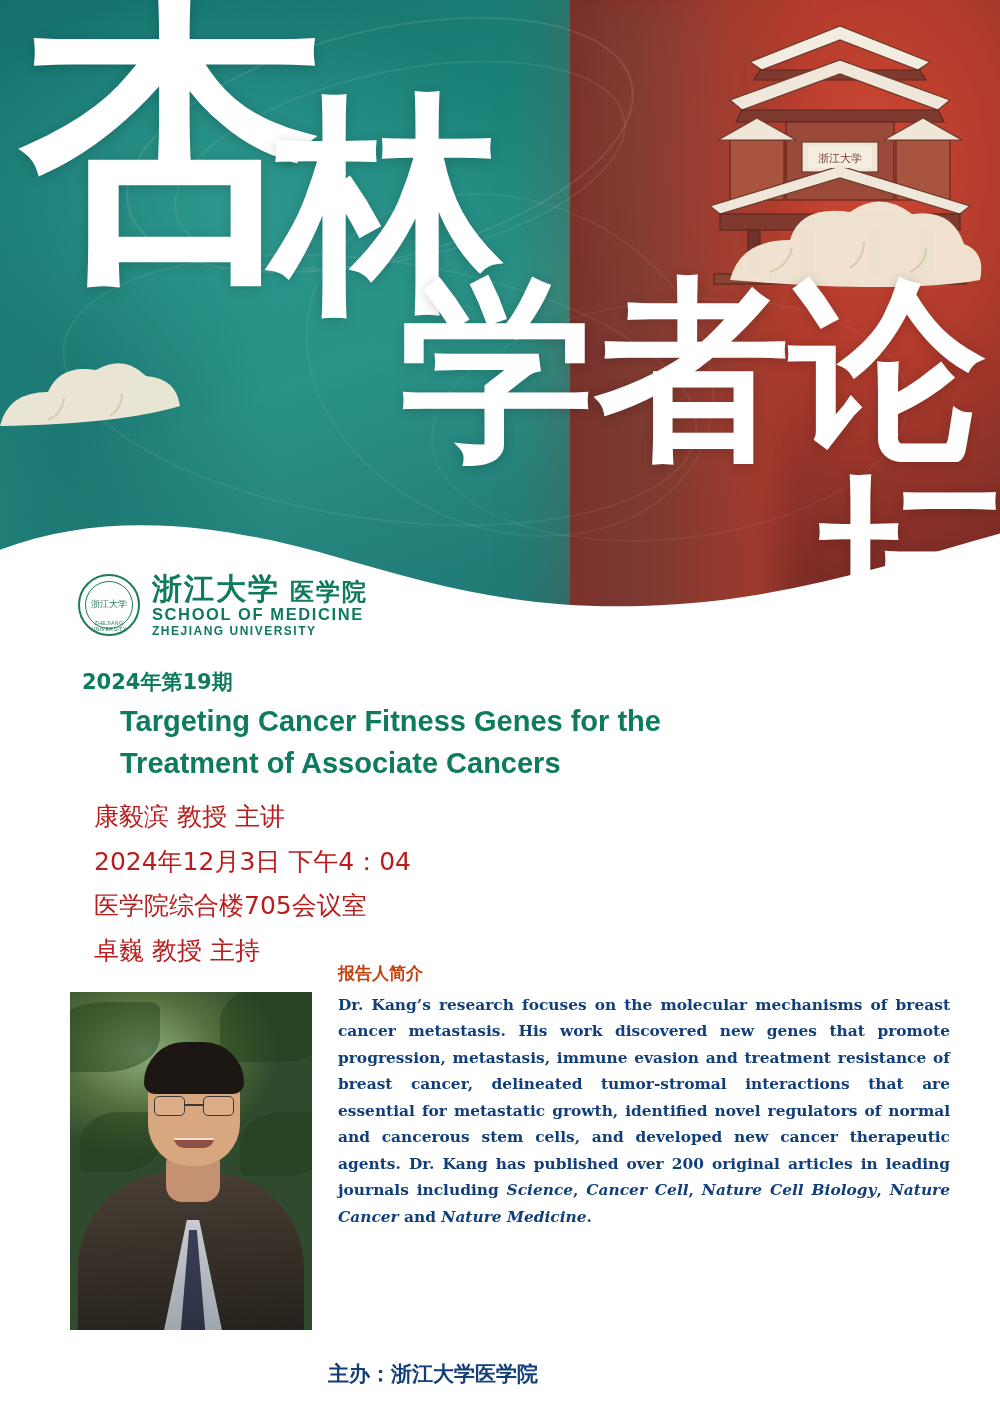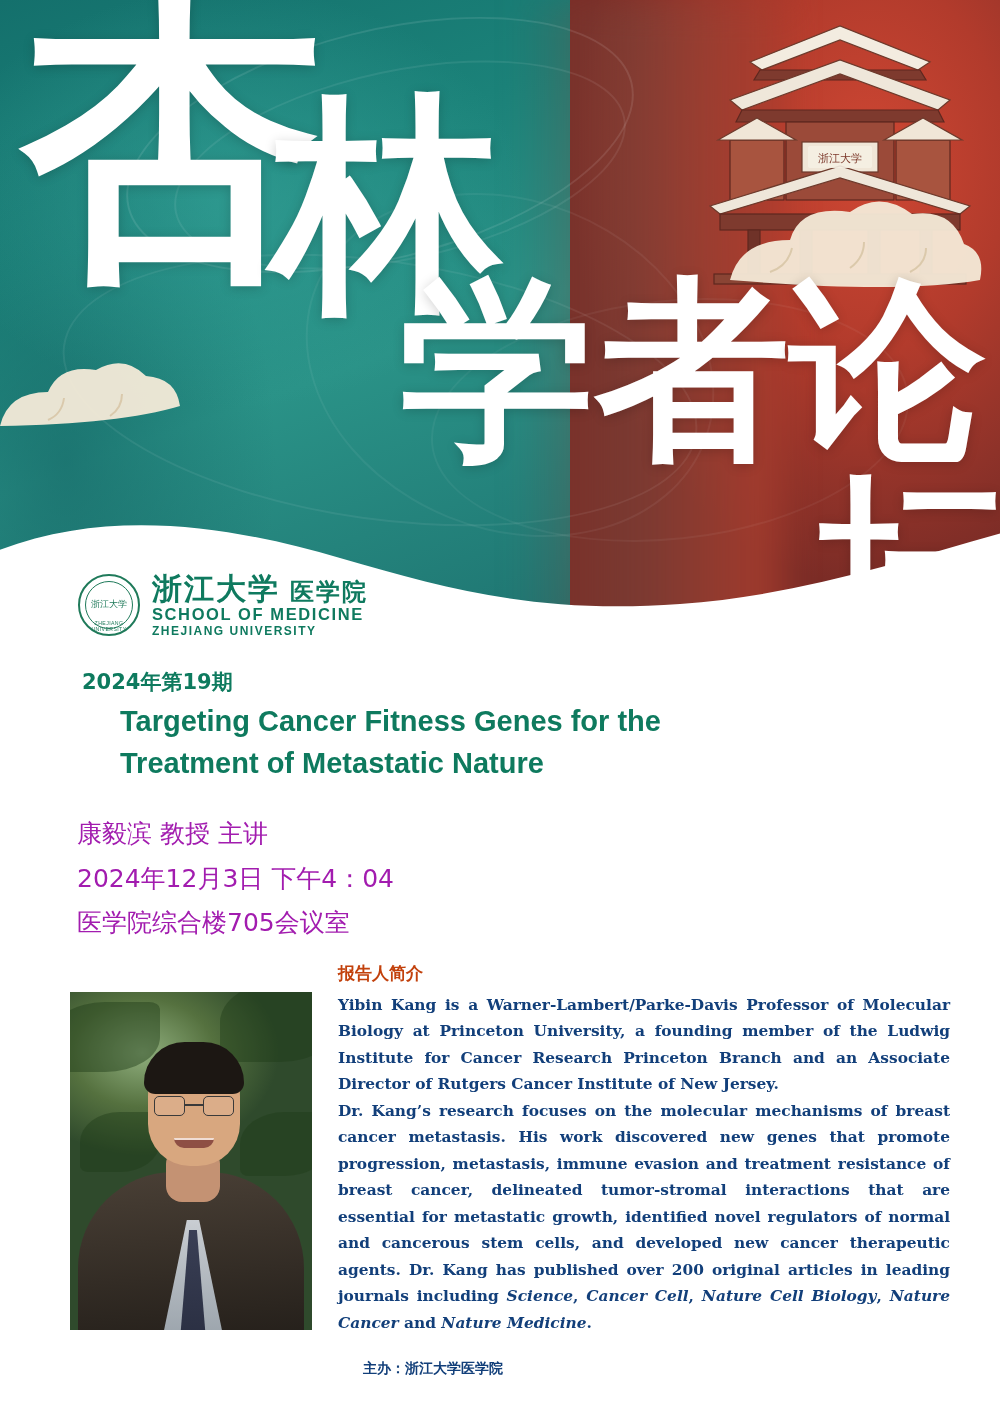--- a/index.html
+++ b/index.html
@@ -129,24 +129,23 @@
     font-family: "DejaVu Sans", sans-serif;
   }
   .en-title {
     position: absolute; left: 84px; top: 700px; width: 740px;
     font-size: 29px; font-weight: 700; color: #0e7a5e;
     line-height: 1.45;
     font-family: "Liberation Sans", sans-serif;
     margin-left: 36px;
   }
   .meta {
-    position: absolute; left: 77px; top: 795px; width: 560px;
-    font-size: 25px; color: #a21caf; line-height: 1.78;
+    position: absolute; left: 94px; top: 795px; width: 560px;
+    font-size: 25px; color: #b91c1c; line-height: 1.78;
     font-family: "DejaVu Sans", sans-serif;
-    margin-top: 17px;
   }
 
   
   .bio-head {
     position: absolute; left: 338px; top: 962px;
     font-size: 17px; font-weight: 700; color: #c2410c;
     font-family: "DejaVu Serif", "Liberation Serif", serif;
   }
   .bio-body {
     position: absolute; left: 338px; top: 992px; width: 612px;
@@ -219,21 +218,21 @@
     position: absolute; left: 104px; top: 146px; width: 40px; height: 10px;
     border-radius: 0 0 20px 20px; background: #8e4f44;
     border-top: 2px solid #f0ddd4;
   }
 
   
   .footer {
     position: absolute; left: 0; top: 1360px; width: 866px;
     text-align: center;
     font-family: "DejaVu Serif", "Liberation Serif", serif;
-    font-size: 14px; font-weight: 700; color: #123f7a;
+    font-size: 21px; font-weight: 700; color: #123f7a;
   }
 </style>
 </head>
 <body>
 
 <div class="banner">
   <div class="banner-teal"></div>
   <div class="banner-red"></div>
   <div class="banner-blend"></div>
 
@@ -319,27 +318,28 @@
     </div>
     <div class="logo-text-en1">SCHOOL OF MEDICINE</div>
     <div class="logo-text-en2">ZHEJIANG UNIVERSITY</div>
   </div>
 </div>
 
 <div class="issue">2024年第19期</div>
 
 <div class="en-title">
   <div>Targeting Cancer Fitness Genes for the</div>
-  <div>Treatment of Metastatic Nature</div>
+  <div>Treatment of Associate Cancers</div>
 </div>
 
 <div class="meta">
   <div>康毅滨 教授  主讲</div>
   <div>2024年12月3日 下午4：04</div>
   <div>医学院综合楼705会议室</div>
+  <div>卓巍 教授  主持</div>
 </div>
 
 <div class="photo">
   <div class="bg"></div>
   <div class="leaf" style="left:-20px; top:10px; width:110px; height:70px;"></div>
   <div class="leaf" style="left:150px; top:-10px; width:120px; height:80px;"></div>
   <div class="leaf" style="left:10px; top:120px; width:80px; height:60px;"></div>
   <div class="leaf" style="left:170px; top:120px; width:90px; height:64px;"></div>
   <div class="suit"></div>
   <div class="shirt"></div>
@@ -350,17 +350,16 @@
   <div class="mouth"></div>
   <div class="glasses">
     <div class="lens l"></div>
     <div class="bridge"></div>
     <div class="lens r"></div>
   </div>
 </div>
 
 <div class="bio-head">报告人简介</div>
 <div class="bio-body">
-  <p>Yibin Kang is a Warner-Lambert/Parke-Davis Professor of Molecular Biology at Princeton University, a founding member of the Ludwig Institute for Cancer Research Princeton Branch and an Associate Director of Rutgers Cancer Institute of New Jersey.</p>
   <p><span>Dr. Kang’s research focuses on the molecular mechanisms of breast cancer metastasis. His work discovered new genes that promote progression, metastasis, immune evasion and treatment resistance of breast cancer, delineated tumor-stromal interactions that are essential for metastatic growth, identified novel regulators of normal and cancerous stem cells, and developed new cancer therapeutic agents. Dr. Kang has published over 200 original articles in leading journals including </span><i>Science</i><span>, </span><i>Cancer Cell</i><span>, </span><i>Nature Cell Biology</i><span>, </span><i>Nature Cancer</i><span> and </span><i>Nature Medicine</i><span>.</span></p>
 </div>
 
 <div class="footer">主办：浙江大学医学院</div>
 
 </body></html>

